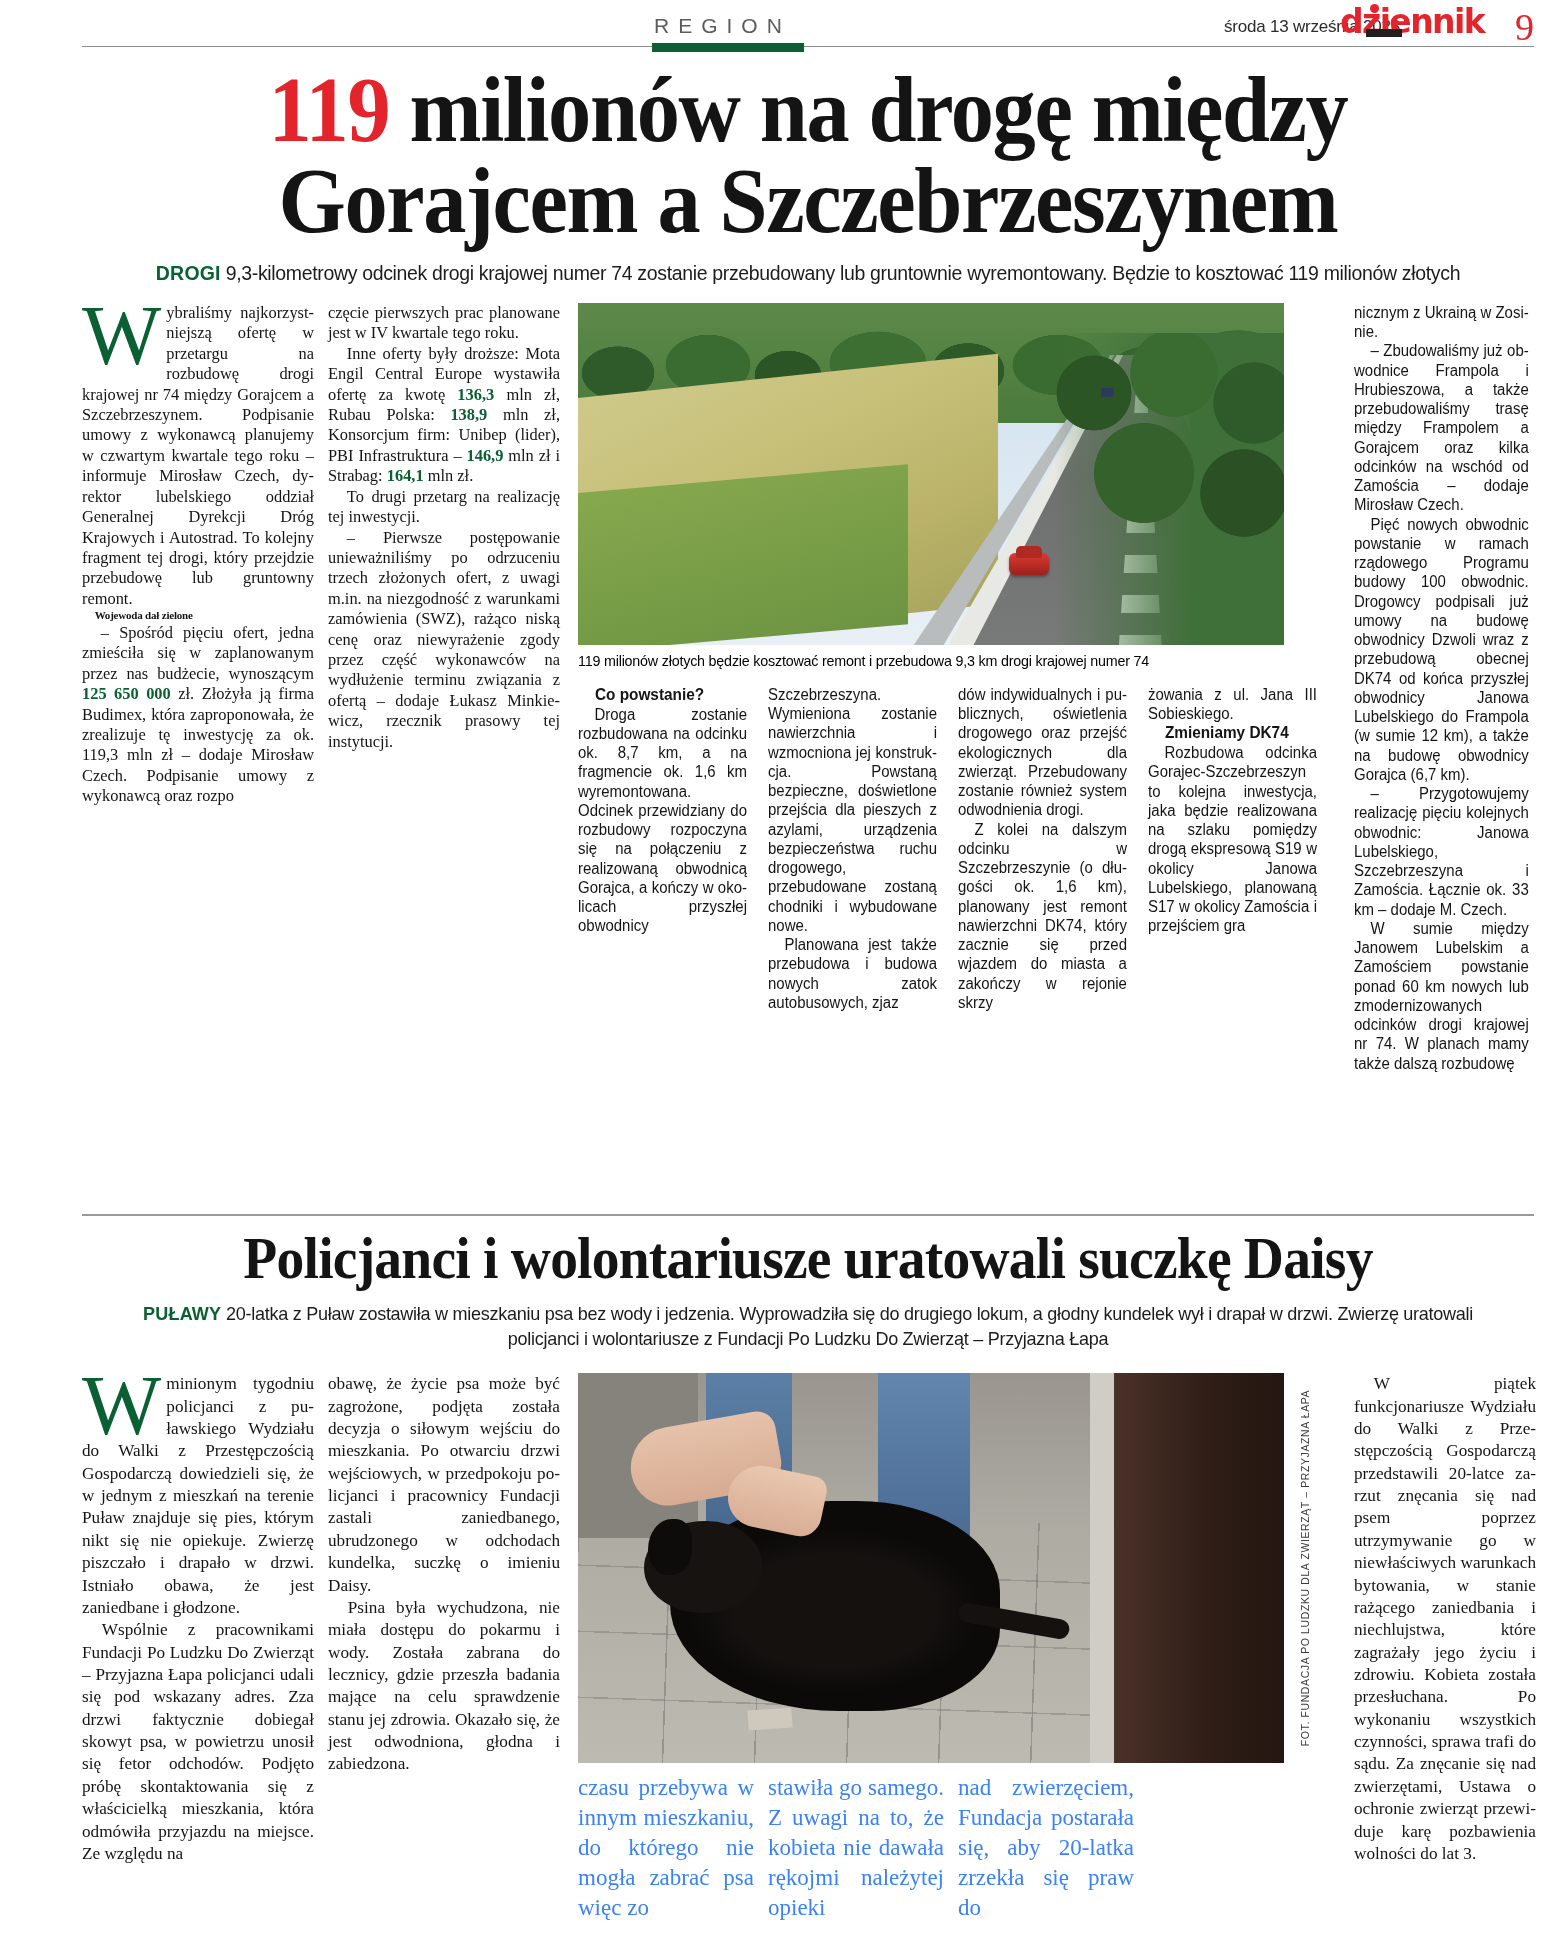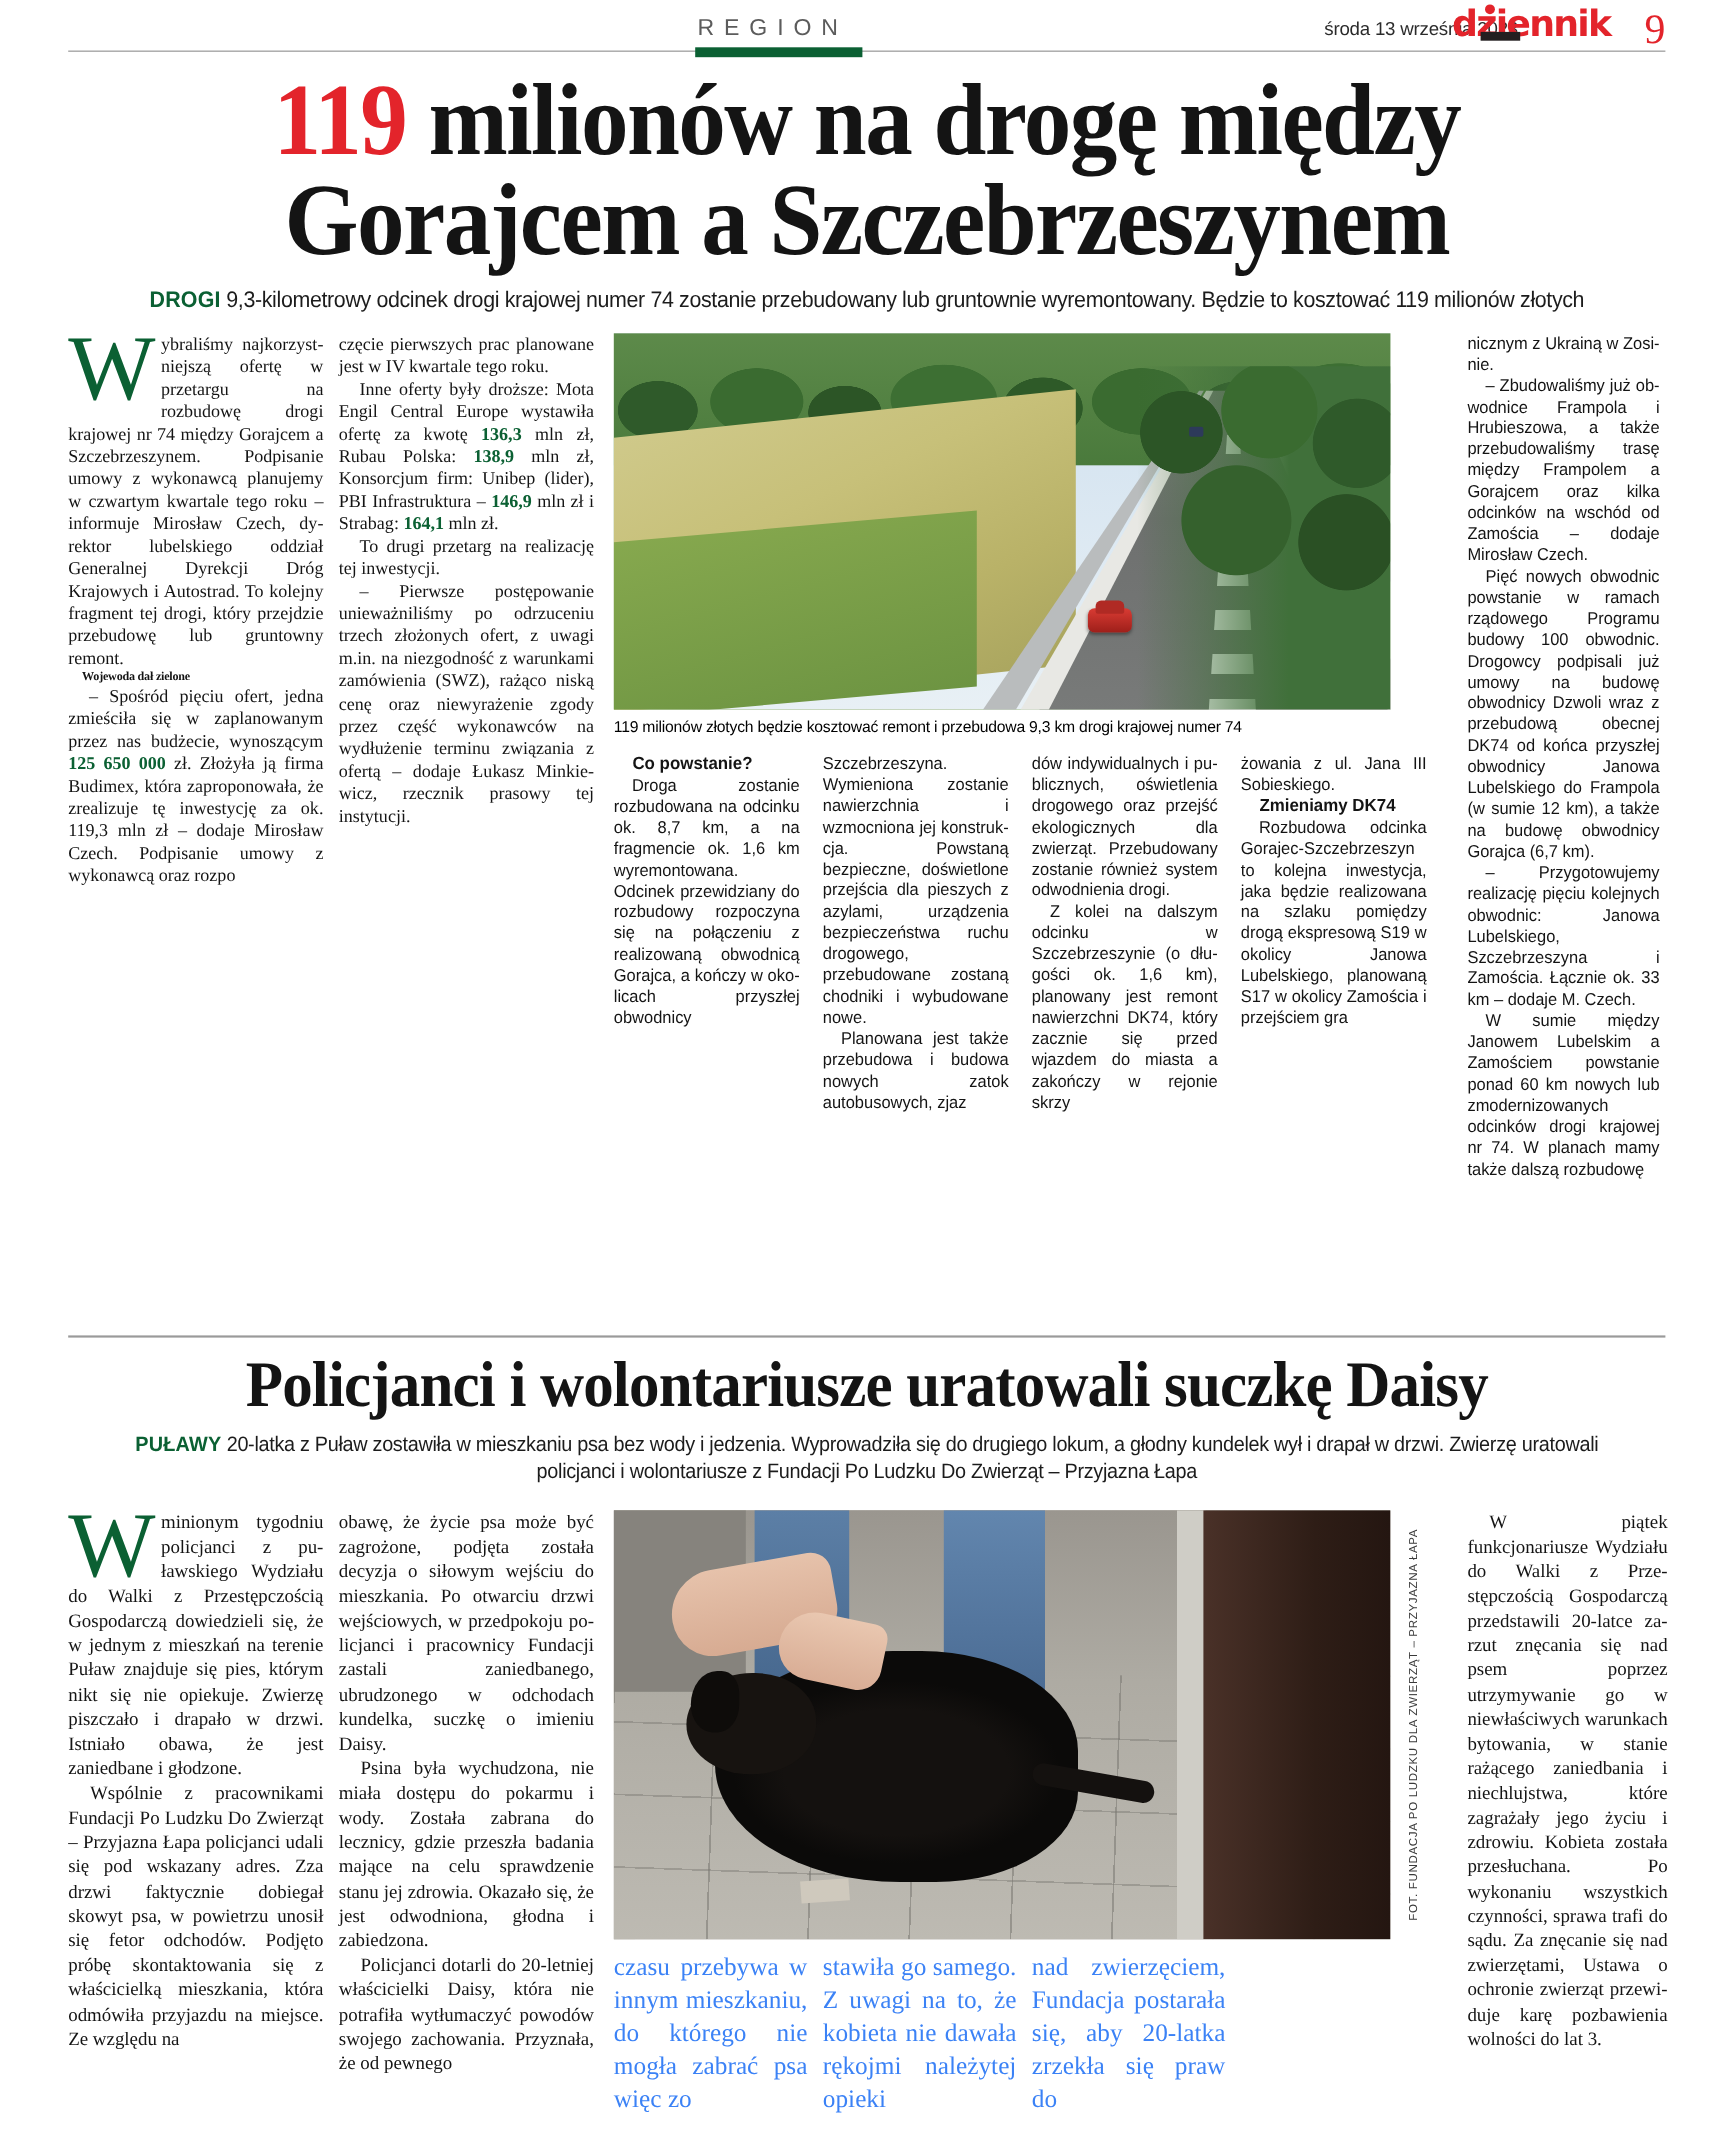--- a/index.html
+++ b/index.html
@@ -7,20 +7,21 @@
     width:1558px;height:1947px;
     font-family:"Liberation Serif", serif;
     color:#1a1a1a;
     -webkit-font-smoothing:antialiased;
   }
   .page{
     position:relative;
     width:1420px;height:1947px;
     padding:12px;box-sizing:border-box;
     background:#fff;
+    margin-left:20px;
   }
   .inner{
     position:absolute;left:62px;top:0;width:1452px;
   }
 
   
   .masthead{
     position:relative;height:58px;
   }
   .masthead-rule{
@@ -409,21 +410,20 @@
     <div class="art2body" style="margin-top:22px;height:620px;">
 
       <div class="a2c a2c1">
         <p class="noind"><span class="dropcap">W</span><span>minionym tygodniu po­licjanci z pu­ławskiego Wydziału do Walki z Prze­stępczością Gospodarczą dowiedzieli się, że w jed­nym z mieszkań na terenie Puław znajduje się pies, którym nikt się nie opie­kuje. Zwierzę piszczało i drapało w drzwi. Istniało obawa, że jest zaniedbane i głodzone.</span></p>
         <p>Wspólnie z pracowni­kami Fundacji Po Ludzku Do Zwierząt – Przyjazna Łapa policjanci udali się pod wskazany adres. Zza drzwi faktycznie dobiegał skowyt psa, w powietrzu unosił się fetor odchodów. Podjęto próbę skontaktowania się z właścicielką mieszkania, która odmówiła przyjazdu na miejsce. Ze względu na</p>
       </div>
 
       <div class="a2c a2c2">
         <p class="noind">obawę, że życie psa może być zagrożone, podjęta została decyzja o siłowym wejściu do mieszkania. Po otwarciu drzwi wejścio­wych, w przedpokoju po­licjanci i pracownicy Fun­dacji zastali zaniedbanego, ubrudzonego w odchodach kundelka, suczkę o imieniu Daisy.</p>
         <p>Psina była wychudzona, nie miała dostępu do pokar­mu i wody. Została zabrana do lecznicy, gdzie przeszła badania mające na celu sprawdzenie stanu jej zdro­wia. Okazało się, że jest od­wodniona, głodna i zabied­zona.</p>
-        <p>Policjanci dotarli do 20-letniej właścicielki Daisy, która nie potrafi­ła wytłumaczyć powo­dów swojego zachowania. Przyznała, że od pewnego</p>
       </div>
 
       <div class="photo2">
         <div class="hall-floor"></div>
         <div class="tilegrid"></div>
         <div class="wall-left"></div>
         <div class="door-frame"></div>
         <div class="door-dark"></div>
         <div class="jeans-l"></div>
         <div class="jeans-r"></div>

